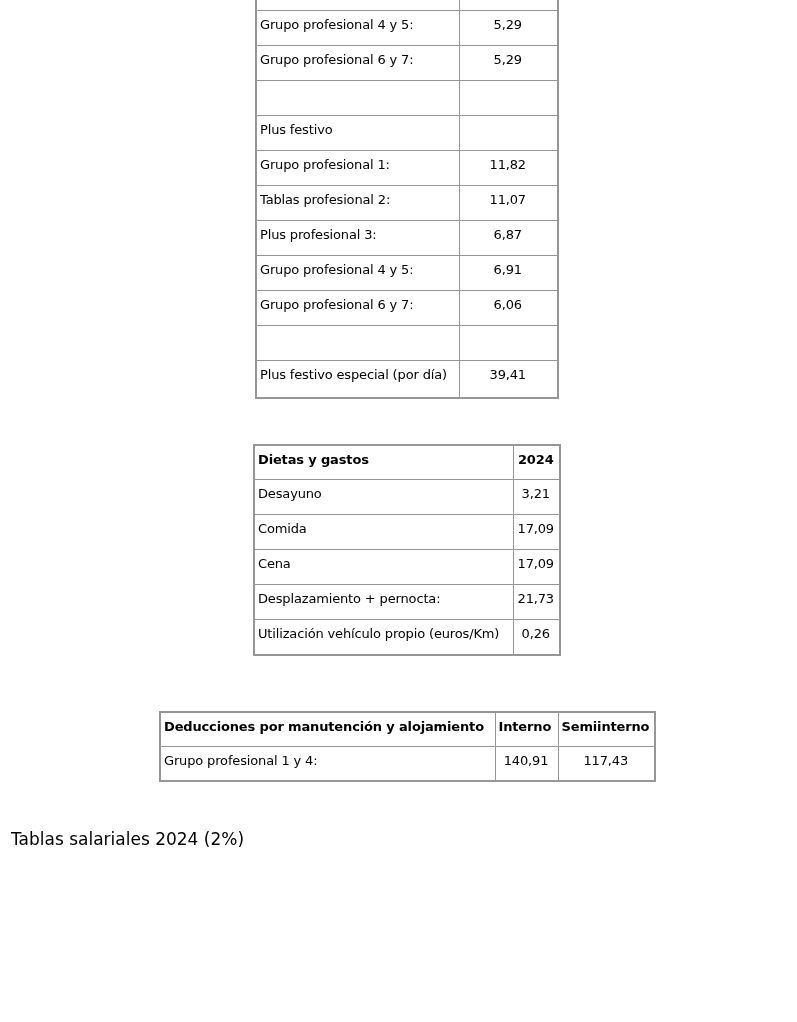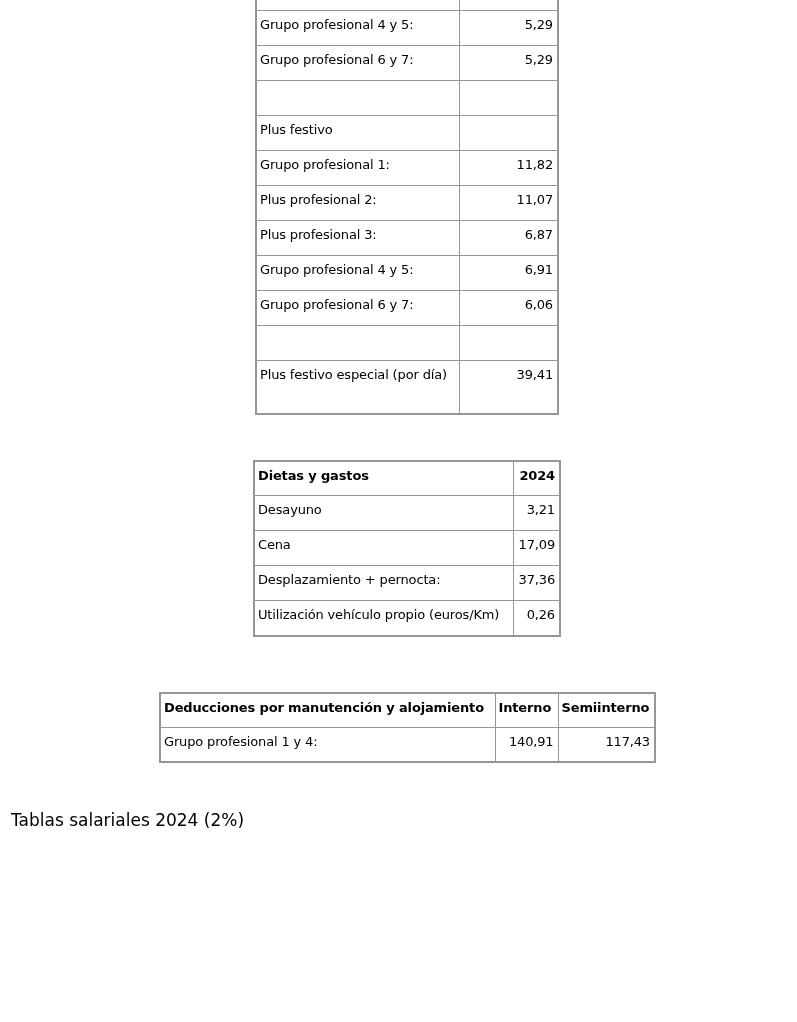--- a/index.html
+++ b/index.html
@@ -22,29 +22,29 @@
     letter-spacing: -0.15px;
     line-height: 15px;
   }
   table.doc-table td {
     border: 1px solid #969696;
     vertical-align: top;
     padding: 6px 4px 0 3px;
     white-space: nowrap;
     overflow: hidden;
   }
-  td.val { text-align: right; }
+  td.val { text-align: center; }
   tr.hdr td { font-weight: bold; }
 
   
   #t1 { margin-left: 255px; border-top: none; width: 302px; }
   #t1 tr { height: 35px; margin-top: 12px; }
   #t1 tr.partial { height: 10px; }
   #t1 tr.partial td { border-top: none; padding: 0; }
-  #t1 tr.tall { height: 54px; }
+  #t1 tr.tall { height: 38px; }
 
   
   #t2 { margin-left: 253px; margin-top: 45px; width: 306px; }
   #t2 tr { height: 35px; margin-left: 28px; }
   #t2 tr.hdr { height: 34px; }
   #t2 tr.last { height: 36px; }
 
   
   #t3 { margin-left: 159px; margin-top: 55px; width: 495px; }
   #t3 tr { height: 35px; }
@@ -91,21 +91,21 @@
       </tr>
       <tr>
         <td>Plus festivo</td>
         <td class="val"></td>
       </tr>
       <tr>
         <td>Grupo profesional 1:</td>
         <td class="val">11,82</td>
       </tr>
       <tr>
-        <td>Plus profesional 2:</td>
+        <td>Tablas profesional 2:</td>
         <td class="val">11,07</td>
       </tr>
       <tr>
         <td>Plus profesional 3:</td>
         <td class="val">6,87</td>
       </tr>
       <tr>
         <td>Grupo profesional 4 y 5:</td>
         <td class="val">6,91</td>
       </tr>
@@ -133,26 +133,30 @@
     <tbody>
       <tr class="hdr">
         <td>Dietas y gastos</td>
         <td class="val">2024</td>
       </tr>
       <tr>
         <td>Desayuno</td>
         <td class="val">3,21</td>
       </tr>
       <tr>
+        <td>Comida</td>
+        <td class="val">17,09</td>
+      </tr>
+      <tr>
         <td>Cena</td>
         <td class="val">17,09</td>
       </tr>
       <tr>
         <td>Desplazamiento + pernocta:</td>
-        <td class="val">37,36</td>
+        <td class="val">21,73</td>
       </tr>
       <tr class="last">
         <td>Utilización vehículo propio (euros/Km)</td>
         <td class="val">0,26</td>
       </tr>
     </tbody>
   </table>
 
   <table id="t3" class="doc-table">
     <colgroup>

